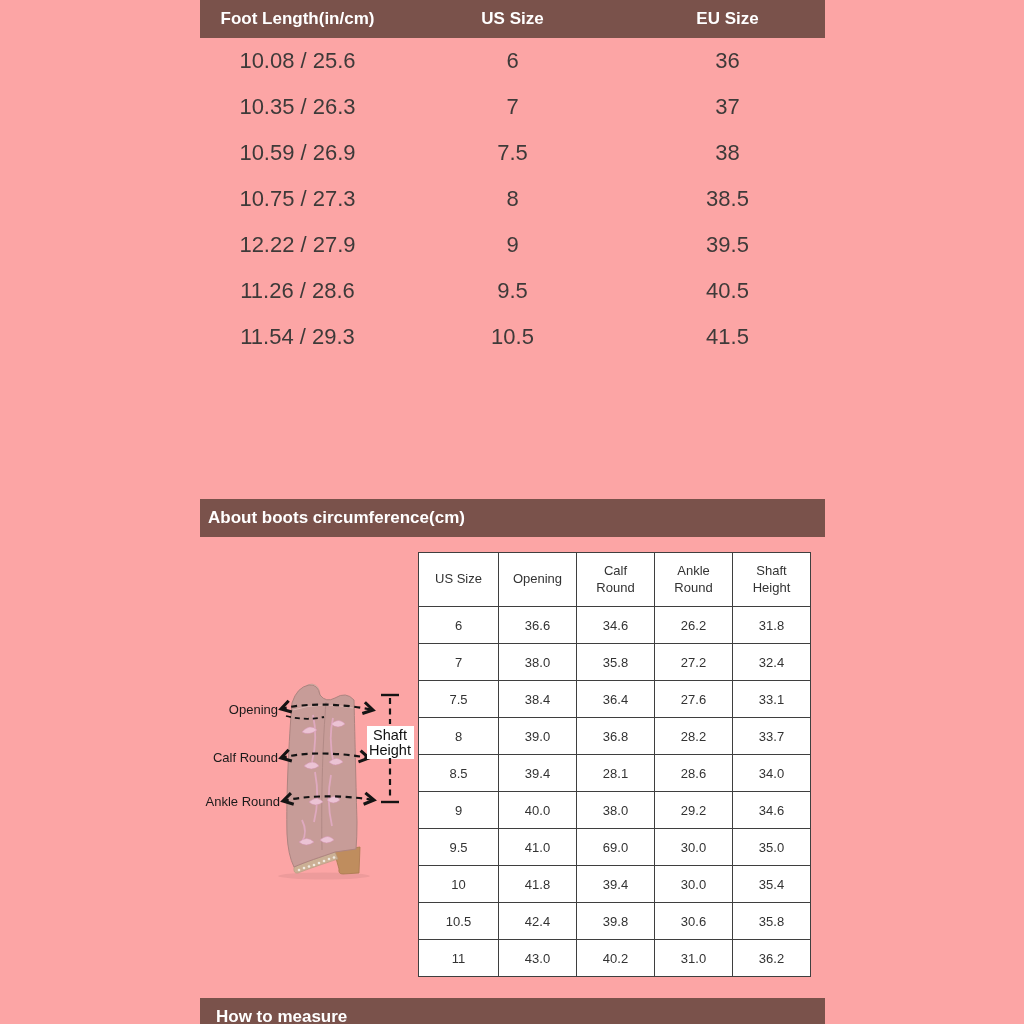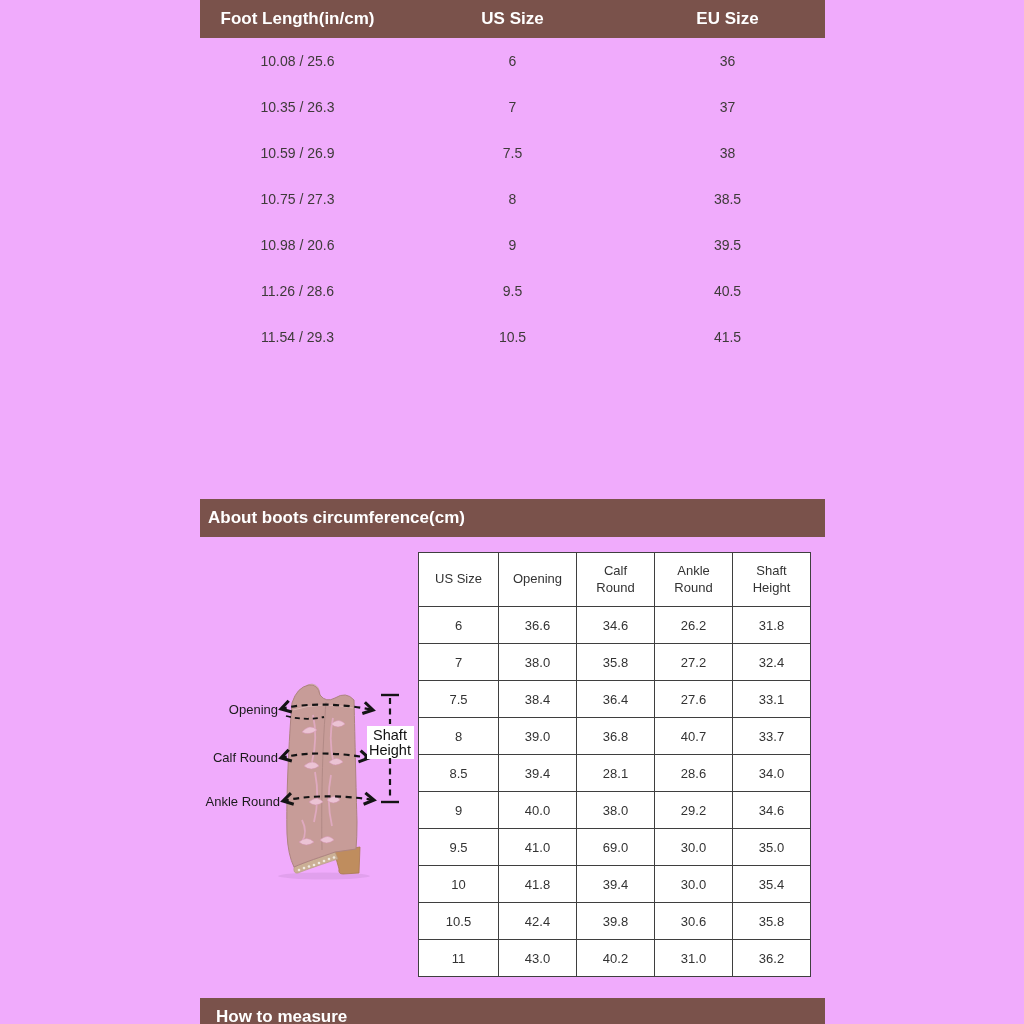--- a/index.html
+++ b/index.html
@@ -1,39 +1,39 @@
 <!DOCTYPE html>
 <html><head>
 <meta charset="utf-8">
 <style>
   * { box-sizing: border-box; }
   html, body { margin: 0; padding: 0; background: #ffffff; }
   .page {
     position: relative; width: 1024px; height: 1024px;
-    background: #f0abfc; overflow: hidden;
+    background: #fca5a5; overflow: hidden;
     font-family: "Liberation Sans", "DejaVu Sans", sans-serif;
   }
   .banner {
     position: absolute; left: 200px; width: 625px;
     background: #7A524B; color: #ffffff;
     font-weight: bold; font-size: 17px;
   }
   .banner-head {
     top: 0; height: 38px;
     display: grid; grid-template-columns: 195px 235px 195px;
     align-items: center; text-align: center;
   }
   .size-rows {
     position: absolute; left: 200px; top: 38px; width: 625px; height: 460px;
     display: grid; grid-template-rows: repeat(10, 46px);
   }
   .size-row {
     display: grid; grid-template-columns: 195px 235px 195px;
     align-items: center; text-align: center;
-    font-size: 14px; color: #3E3A39;
+    font-size: 22px; color: #3E3A39;
   }
   .banner-title { top: 499px; height: 38px; line-height: 38px; padding-left: 8px; }
   .banner-bottom { top: 998px; height: 40px; line-height: 38px; padding-left: 16px; }
 
   table.circ-table {
     position: absolute; left: 418px; top: 552px;
     border-collapse: collapse; table-layout: fixed; width: 392px;
     font-size: 13px; color: #333333; background: #ffffff;
   }
   .circ-table th, .circ-table td {
@@ -75,21 +75,21 @@
       <div>10.59 / 26.9</div>
       <div>7.5</div>
       <div>38</div>
     </div>
     <div class="size-row">
       <div>10.75 / 27.3</div>
       <div>8</div>
       <div>38.5</div>
     </div>
     <div class="size-row">
-      <div>10.98 / 20.6</div>
+      <div>12.22 / 27.9</div>
       <div>9</div>
       <div>39.5</div>
     </div>
     <div class="size-row">
       <div>11.26 / 28.6</div>
       <div>9.5</div>
       <div>40.5</div>
     </div>
     <div class="size-row">
       <div>11.54 / 29.3</div>
@@ -207,21 +207,21 @@
         <td>7.5</td>
         <td>38.4</td>
         <td>36.4</td>
         <td>27.6</td>
         <td>33.1</td>
       </tr>
       <tr>
         <td>8</td>
         <td>39.0</td>
         <td>36.8</td>
-        <td>40.7</td>
+        <td>28.2</td>
         <td>33.7</td>
       </tr>
       <tr>
         <td>8.5</td>
         <td>39.4</td>
         <td>28.1</td>
         <td>28.6</td>
         <td>34.0</td>
       </tr>
       <tr>

